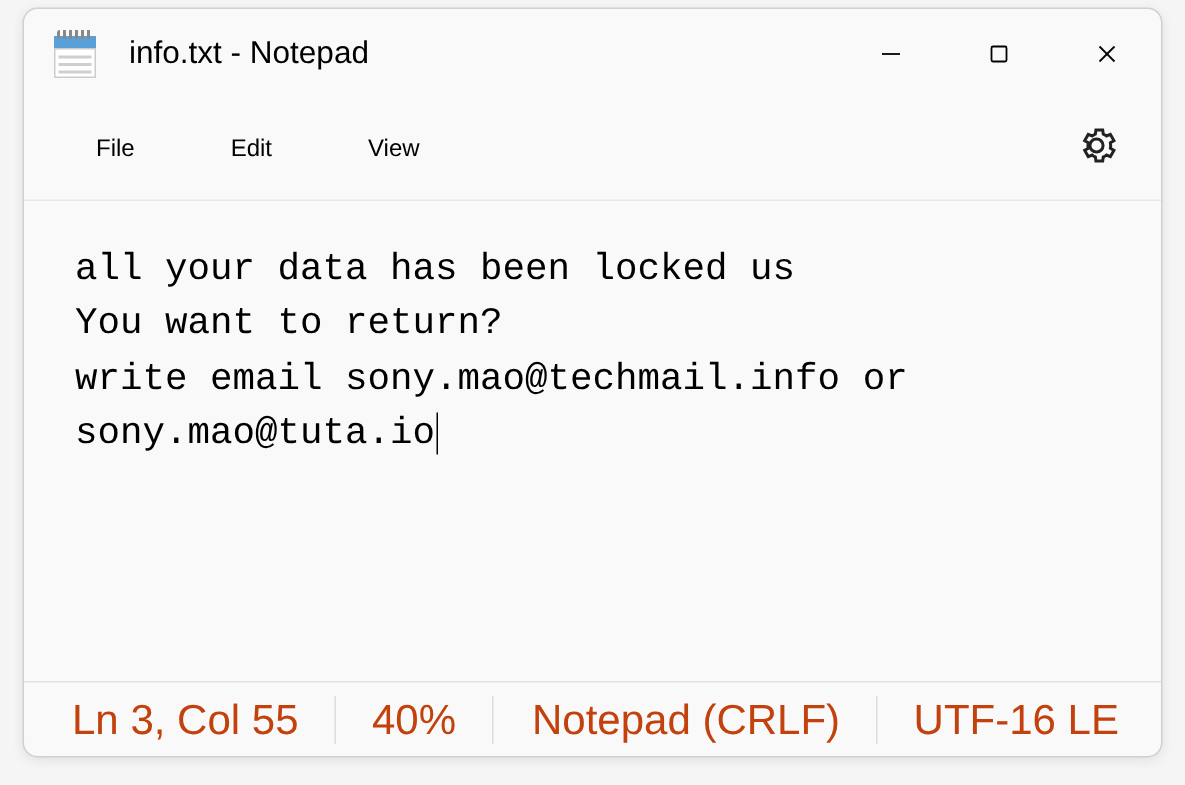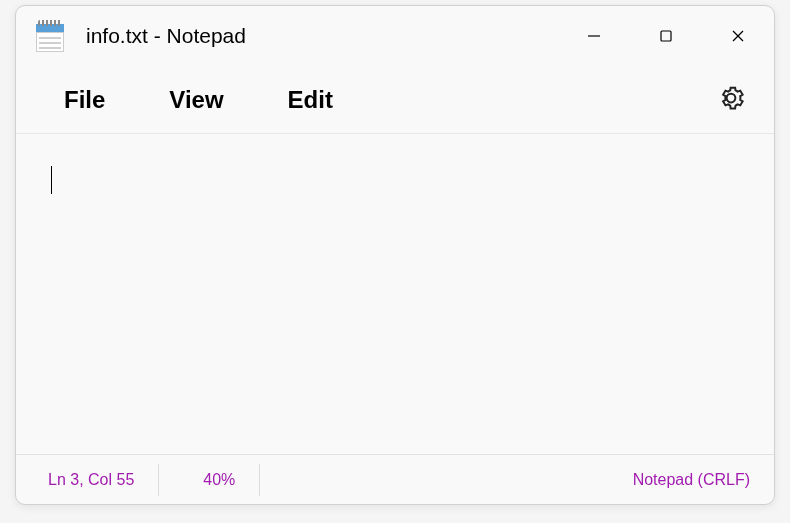--- a/index.html
+++ b/index.html
@@ -51,25 +51,24 @@
 .win-btn svg { width:16px; height:16px; }
 
 .menubar {
   height: 68px;
   display:flex;
   align-items:center;
   padding: 0 28px 0 16px;
   border-bottom: 1px solid #e8e8e8;
 }
 .menu-item {
-  font-size: 24px;
+  font-size: 16px;
   color:#000;
   padding: 10px 32px;
   border-radius: 6px;
-  font-weight: bold;
 }
 .menu-spacer { flex:1; }
 .gear { width:30px; height:30px; color:#222; }
 
 .content {
   flex:1;
   padding: 28px 34px 10px 34px;
   font-family: Consolas, "Courier New", monospace;
   font-size: 25px;
   line-height: 1.45;
@@ -84,23 +83,22 @@
   background:#000;
   vertical-align: text-bottom;
   margin-left:1px;
 }
 
 .statusbar {
   height: 50px;
   border-top: 1px solid #e2e2e2;
   display:flex;
   align-items:center;
-  font-size: 16px;
-  color:#a21caf;
-  gap:20px;
+  font-size: 28px;
+  color:#c2410c;
 }
 .status-cell {
   padding: 0 24px;
   height: 32px;
   display:flex; align-items:center;
   border-right: 1px solid #dcdcdc;
 }
 .status-cell:last-child { border-right:none; }
 .status-gap { flex:1; }
 </style>
@@ -135,32 +133,35 @@
         <svg viewBox="0 0 16 16">
             <line x1="3" y1="3" x2="13" y2="13" stroke="currentColor" stroke-width="1.2"></line>
             <line x1="13" y1="3" x2="3" y2="13" stroke="currentColor" stroke-width="1.2"></line>
           </svg>
       </div>
     </div>
   </div>
 
   <div class="menubar">
     <div class="menu-item">File</div>
+    <div class="menu-item">Edit</div>
     <div class="menu-item">View</div>
-    <div class="menu-item">Edit</div>
     <div class="menu-spacer"></div>
     <div>
       <svg class="gear" viewBox="0 0 24 24">
         <path fill="none" stroke="currentColor" stroke-width="1.6" d="M12 8.5a3.5 3.5 0 1 0 0 7 3.5 3.5 0 0 0 0-7zM19.4 13.5l1.9 1.1-1.9 3.3-2.1-.8a7.6 7.6 0 0 1-1.7 1l-.3 2.2H11.7l-.3-2.2a7.6 7.6 0 0 1-1.7-1l-2.1.8-1.9-3.3 1.9-1.1a7.9 7.9 0 0 1 0-3l-1.9-1.1 1.9-3.3 2.1.8a7.6 7.6 0 0 1 1.7-1l.3-2.2h3.6l.3 2.2a7.6 7.6 0 0 1 1.7 1l2.1-.8 1.9 3.3-1.9 1.1a7.9 7.9 0 0 1 0 3z"></path>
       </svg>
     </div>
   </div>
 
-  <div class="content"><span class="caret"></span></div>
+  <div class="content"><span>all your data has been locked us
+You want to return?
+write email sony.mao@techmail.info or sony.mao@tuta.io</span><span class="caret"></span></div>
 
   <div class="statusbar">
     <div class="status-cell" style="padding-left:32px">Ln 3, Col 55</div>
     <div class="status-cell">40%</div>
     <div class="status-gap"></div>
     <div class="status-cell">Notepad (CRLF)</div>
+    <div class="status-cell" style="padding-right:28px">UTF-16 LE</div>
   </div>
 
 </div>
 
 </body></html>

